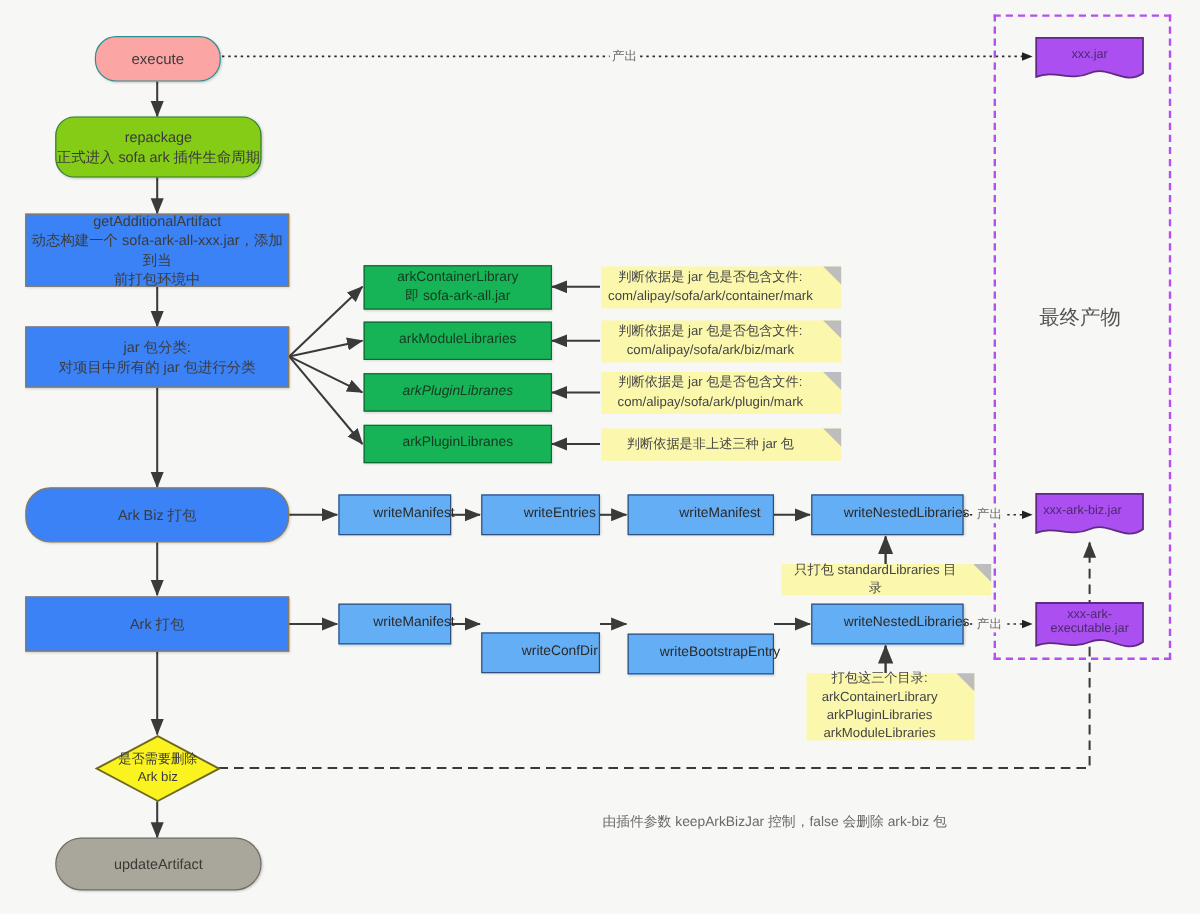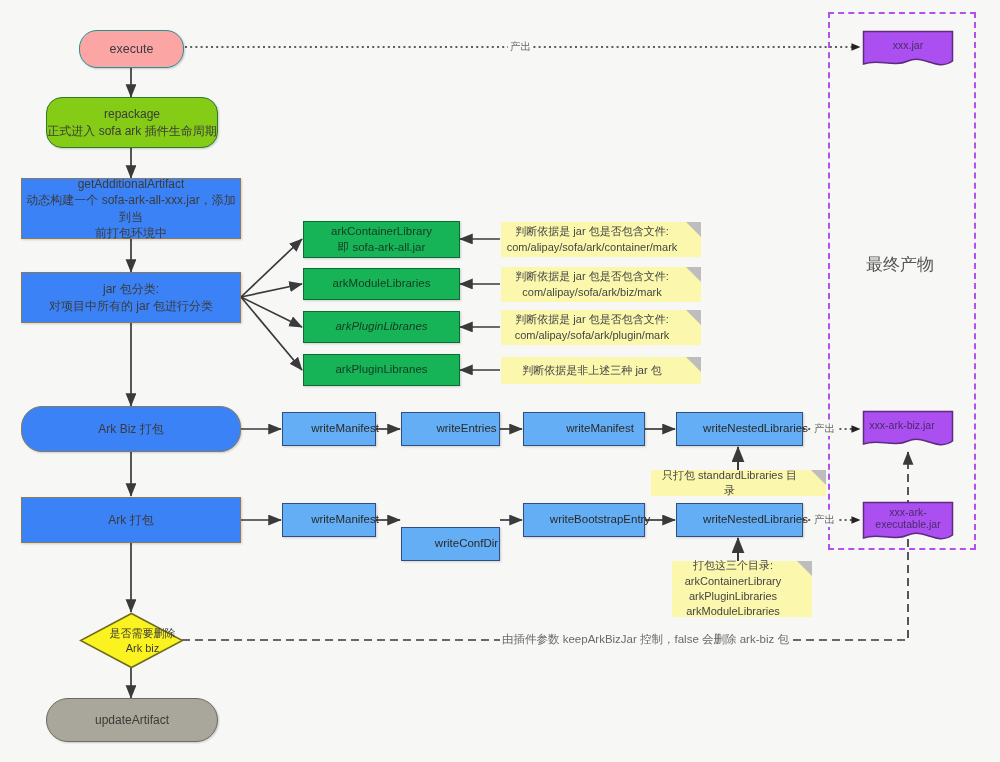--- a/index.html
+++ b/index.html
@@ -82,21 +82,21 @@
     position: absolute;
     z-index: 3;
   }
   .n-diamond-shape {
     position: absolute;
     left: 0; top: 0;
     width: 100%; height: 100%;
   }
   .n-diamond-label {
     position: absolute;
-    left: 11px; top: 0;
+    left: 0; top: 0;
     width: 100%; height: 100%;
     display: flex;
     align-items: center;
     justify-content: center;
     text-align: center;
     font-size: 11px;
     color: #3b3b3b;
     line-height: 1.3;
     white-space: pre-line;
   }
@@ -170,20 +170,21 @@
     position: absolute;
     font-size: 10.5px;
     color: #6a6a6a;
     background: #f7f7f5;
     padding: 0 2px;
     z-index: 4;
     white-space: nowrap;
   }
   .edge-label.big {
     font-size: 11.5px;
+    margin-top: 45px;
   }
 </style>
 </head>
 <body>
 
 <div id="canvas">
 
   <svg id="edges" viewBox="0 0 1000 762" xmlns="http://www.w3.org/2000/svg">
     <defs>
       <marker id="arrow" markerWidth="9" markerHeight="9" refX="7.5" refY="3.2" orient="auto" markerUnits="strokeWidth">
@@ -313,21 +314,21 @@
 
   <div class="node n-orange" style="left:21px; top:497px; width:220px; height:46px;">
     <span>Ark 打包</span>
   </div>
   <div class="node n-blue" style="left:282px; top:503px; width:94px; height:34px;">
     <span>writeManifest</span>
   </div>
   <div class="node n-blue" style="left:401px; top:503px; width:99px; height:34px;margin-top:24px;">
     <span>writeConfDir</span>
   </div>
-  <div class="node n-blue" style="left:523px; top:503px; width:122px; height:34px;">
+  <div class="node n-blue" style="left:523px; top:528px; width:122px; height:34px;">
     <span>writeBootstrapEntry</span>
   </div>
   <div class="node n-blue" style="left:676px; top:503px; width:127px; height:34px;">
     <span>writeNestedLibraries</span>
   </div>
 
   <div class="note" style="left:672px; top:561px; width:140px; height:56px;">
     <span class="fold"></span>
     <span>打包这三个目录:
 arkContainerLibrary

